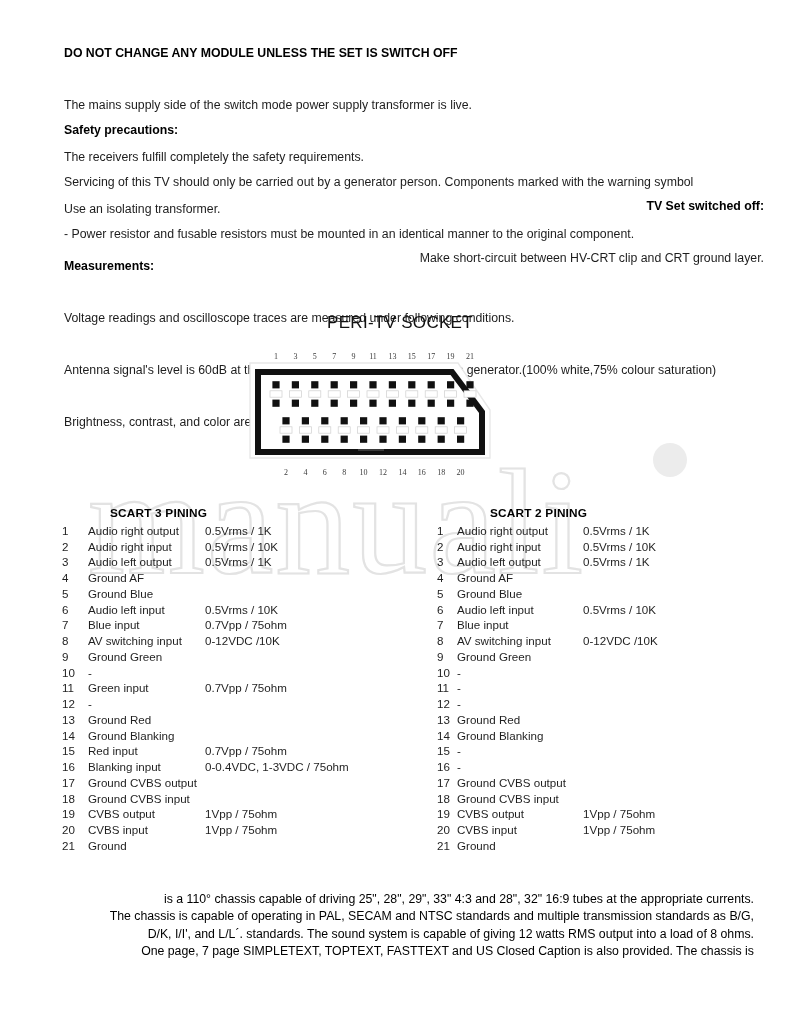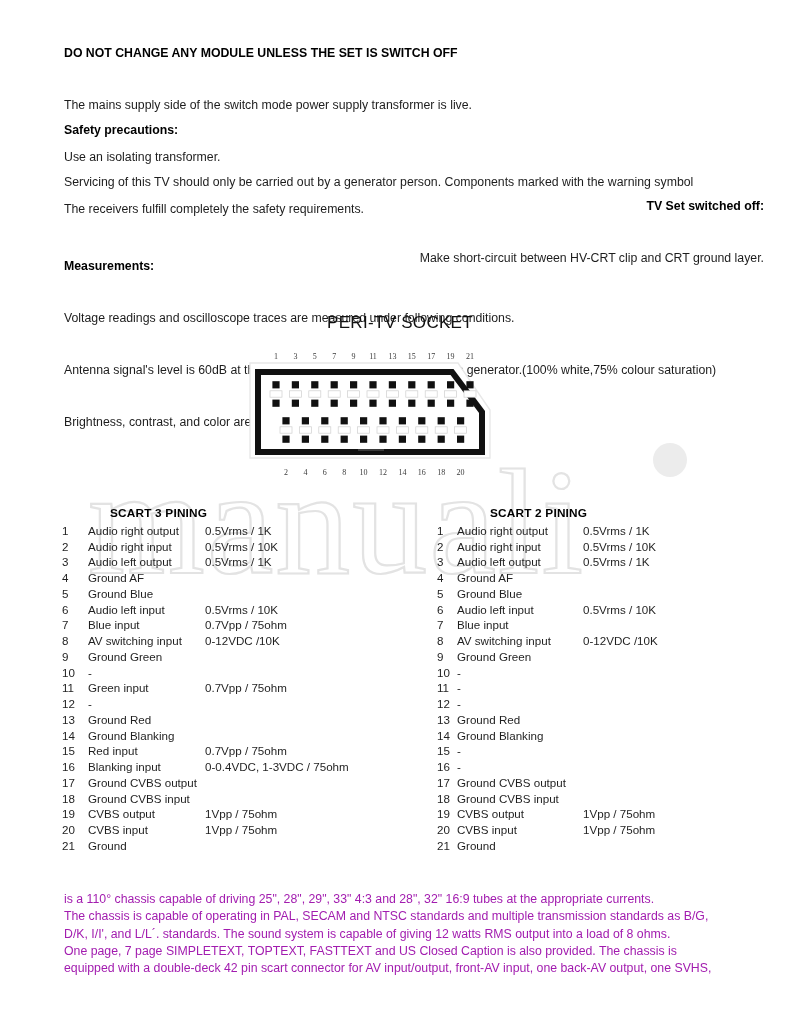--- a/index.html
+++ b/index.html
@@ -123,46 +123,48 @@
   .pin-value { flex: 1 1 auto; }
 
   
   #footer-para {
     position: absolute;
     left: 64px;
     top: 891px;
     width: 690px;
     font-size: 12.3px;
     line-height: 17.3px;
-    color: #a21caf;
+    color: #000000;
+    text-align: right;
   }
   #footer-para .line { display: block; }
 </style>
 </head>
 <body>
 
 <div id="watermark">
   <svg viewBox="0 0 620 170" xmlns="http://www.w3.org/2000/svg">
     <text class="wm-text" x="0" y="135">manuali</text>
     <circle class="wm-dot" cx="582" cy="22" r="17"></circle>
   </svg>
 </div>
 
 <div id="page">
 
   <div class="textblock" style="left:64px; top:10px; width:700px;">
     <span class="line bold-head">DO NOT CHANGE ANY MODULE UNLESS THE SET IS SWITCH OFF</span>
     <span class="line">The mains supply side of the switch mode power supply transformer is live.</span>
+    <span class="line">The receivers fulfill completely the safety requirements.</span>
     <span class="line">Use an isolating transformer.</span>
-    <span class="line">The receivers fulfill completely the safety requirements.</span>
   </div>
 
   <div class="textblock" style="left:64px; top:87px; width:700px;">
     <span class="line bold-head">Safety precautions:</span>
     <span class="line">Servicing of this TV should only be carried out by a generator person. Components marked with the warning symbol</span>
+    <span class="line">- Power resistor and fusable resistors must be mounted in an identical manner to the original component.</span>
   </div>
 
   <div class="textblock" style="left:64px; top:163px; width:700px;text-align:right;">
     <span class="line bold-head">TV Set switched off:</span>
     <span class="line">Make short-circuit between HV-CRT clip and CRT ground layer.</span>
   </div>
 
   <div class="textblock" style="left:64px; top:223px; width:705px;">
     <span class="line bold-head">Measurements:</span>
     <span class="line">Voltage readings and oscilloscope traces are measured under following conditions.</span>
@@ -498,16 +500,15 @@
           <span class="pin-value"></span>
         </div>
       </div>
   </div>
 
   <div id="footer-para">
     <span class="line">      is a 110° chassis capable of driving 25", 28", 29", 33" 4:3 and 28", 32" 16:9 tubes at the appropriate currents.</span>
     <span class="line">The chassis is capable of operating in PAL, SECAM and NTSC standards and multiple transmission standards as B/G,</span>
     <span class="line">D/K, I/I', and L/L´. standards. The sound system is capable of giving 12 watts RMS output into a load of 8 ohms.</span>
     <span class="line">One page, 7 page SIMPLETEXT, TOPTEXT, FASTTEXT and US Closed Caption is also provided. The chassis is</span>
-    <span class="line">equipped with a double-deck 42 pin scart connector for AV input/output, front-AV input, one back-AV output, one SVHS,</span>
   </div>
 
 </div>
 
 </body></html>

